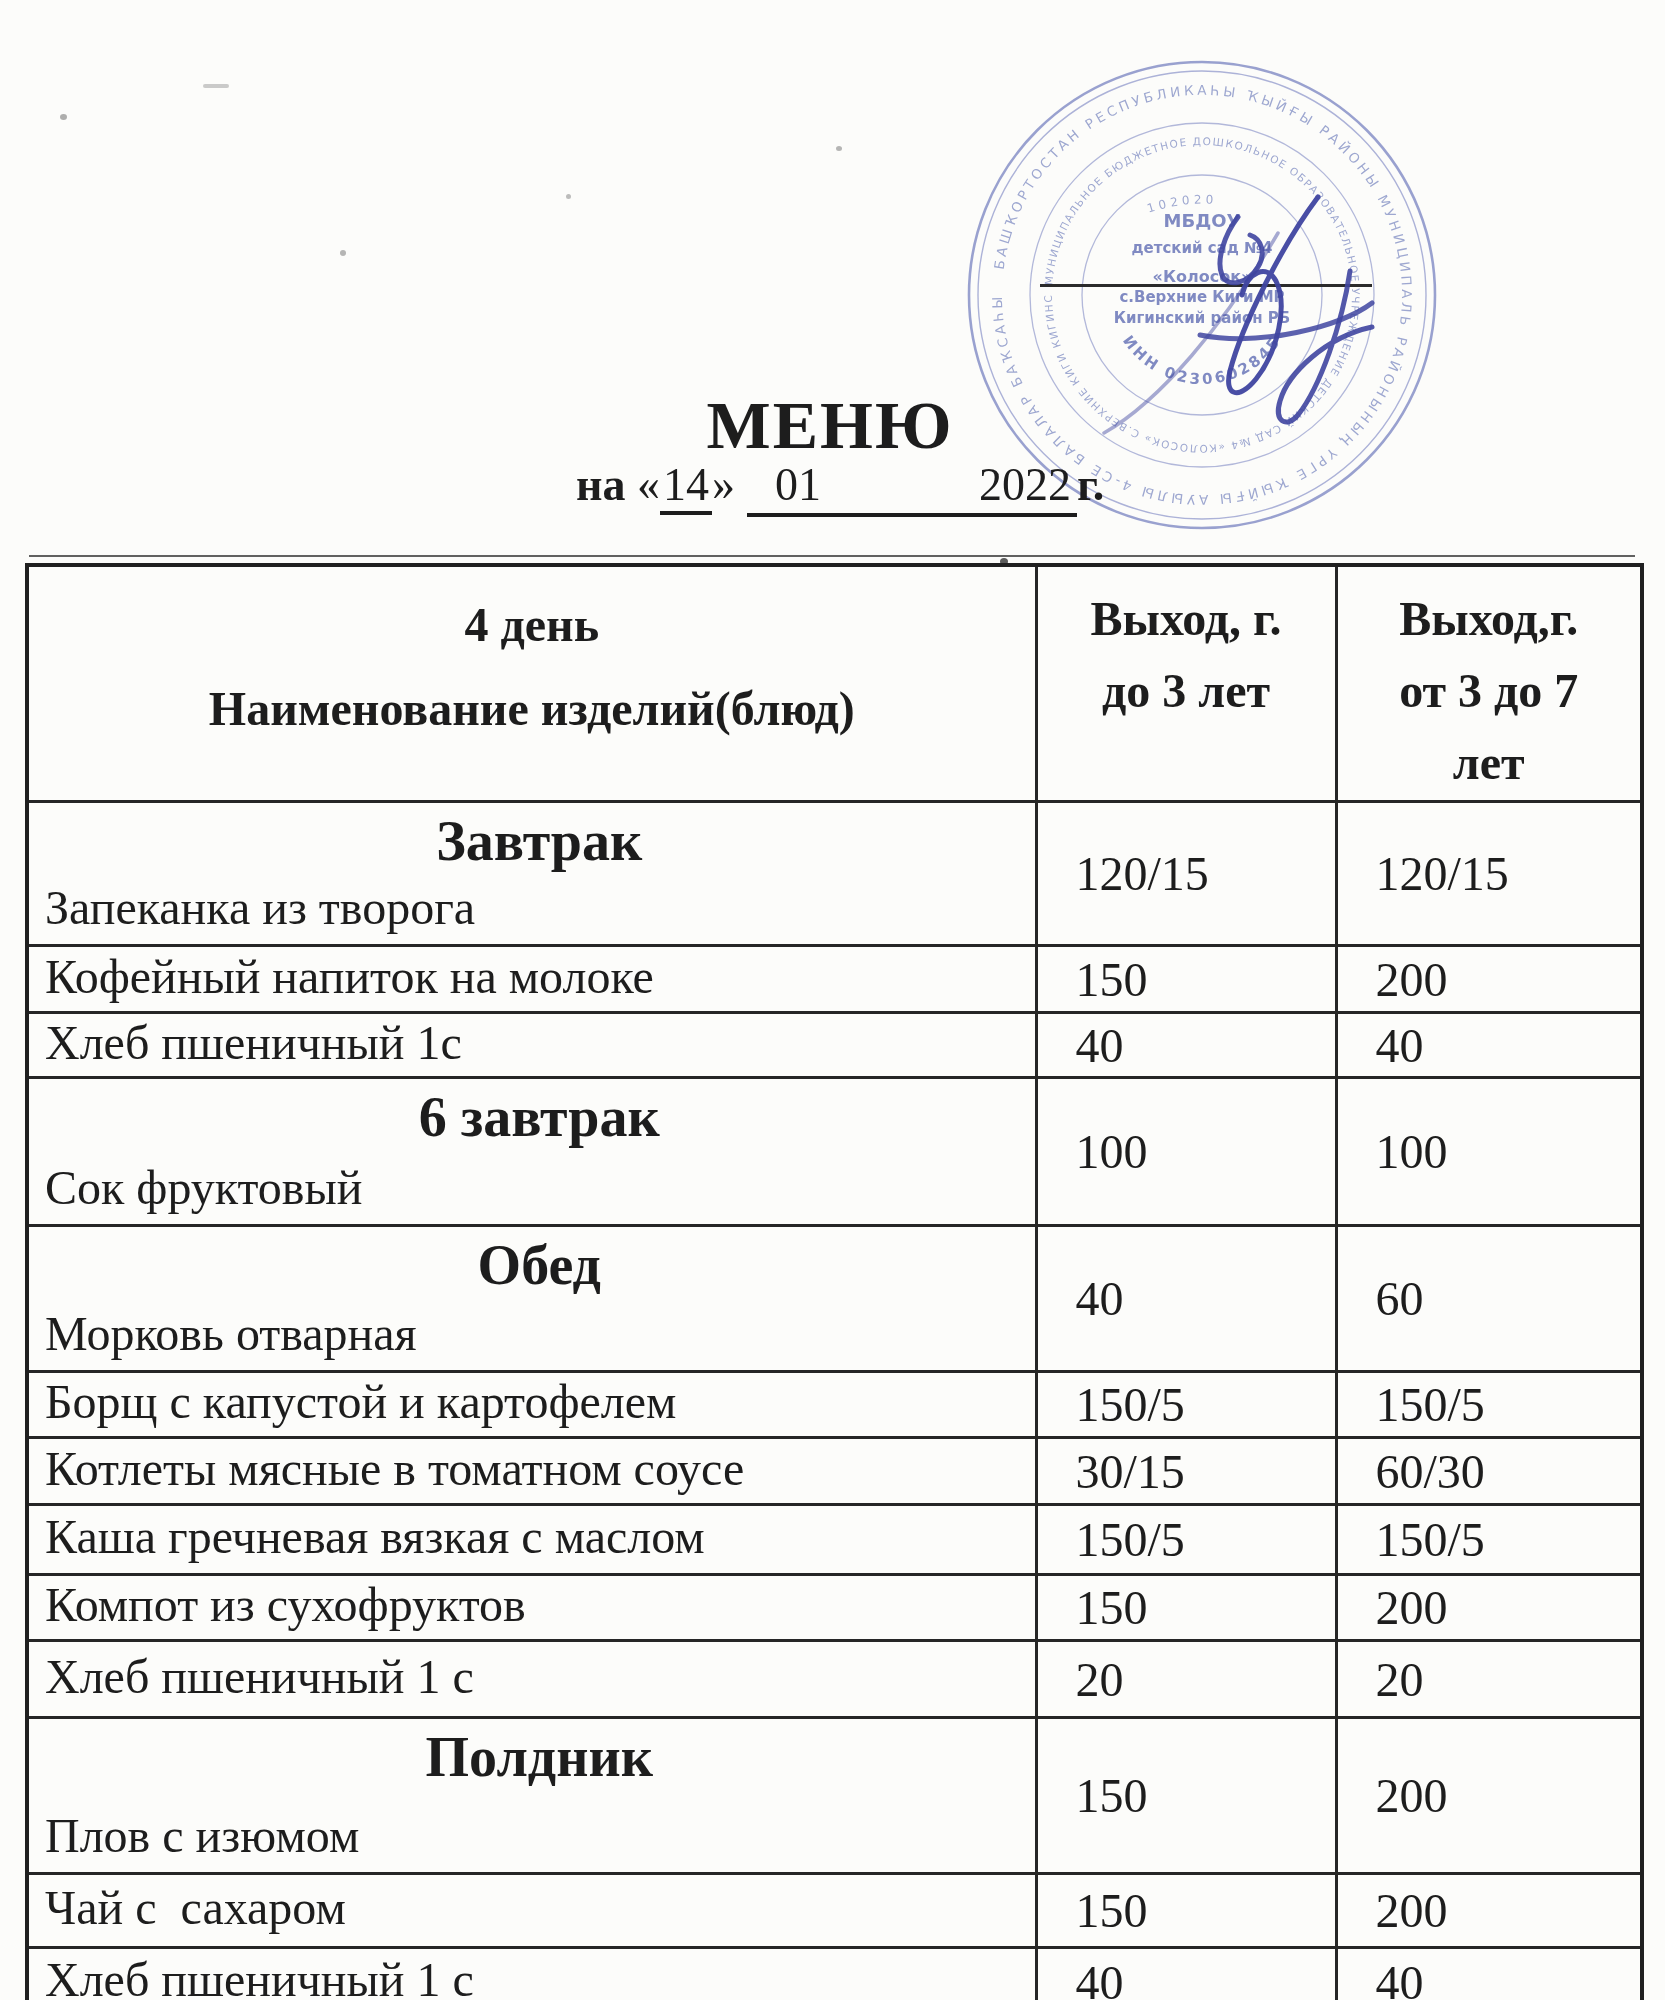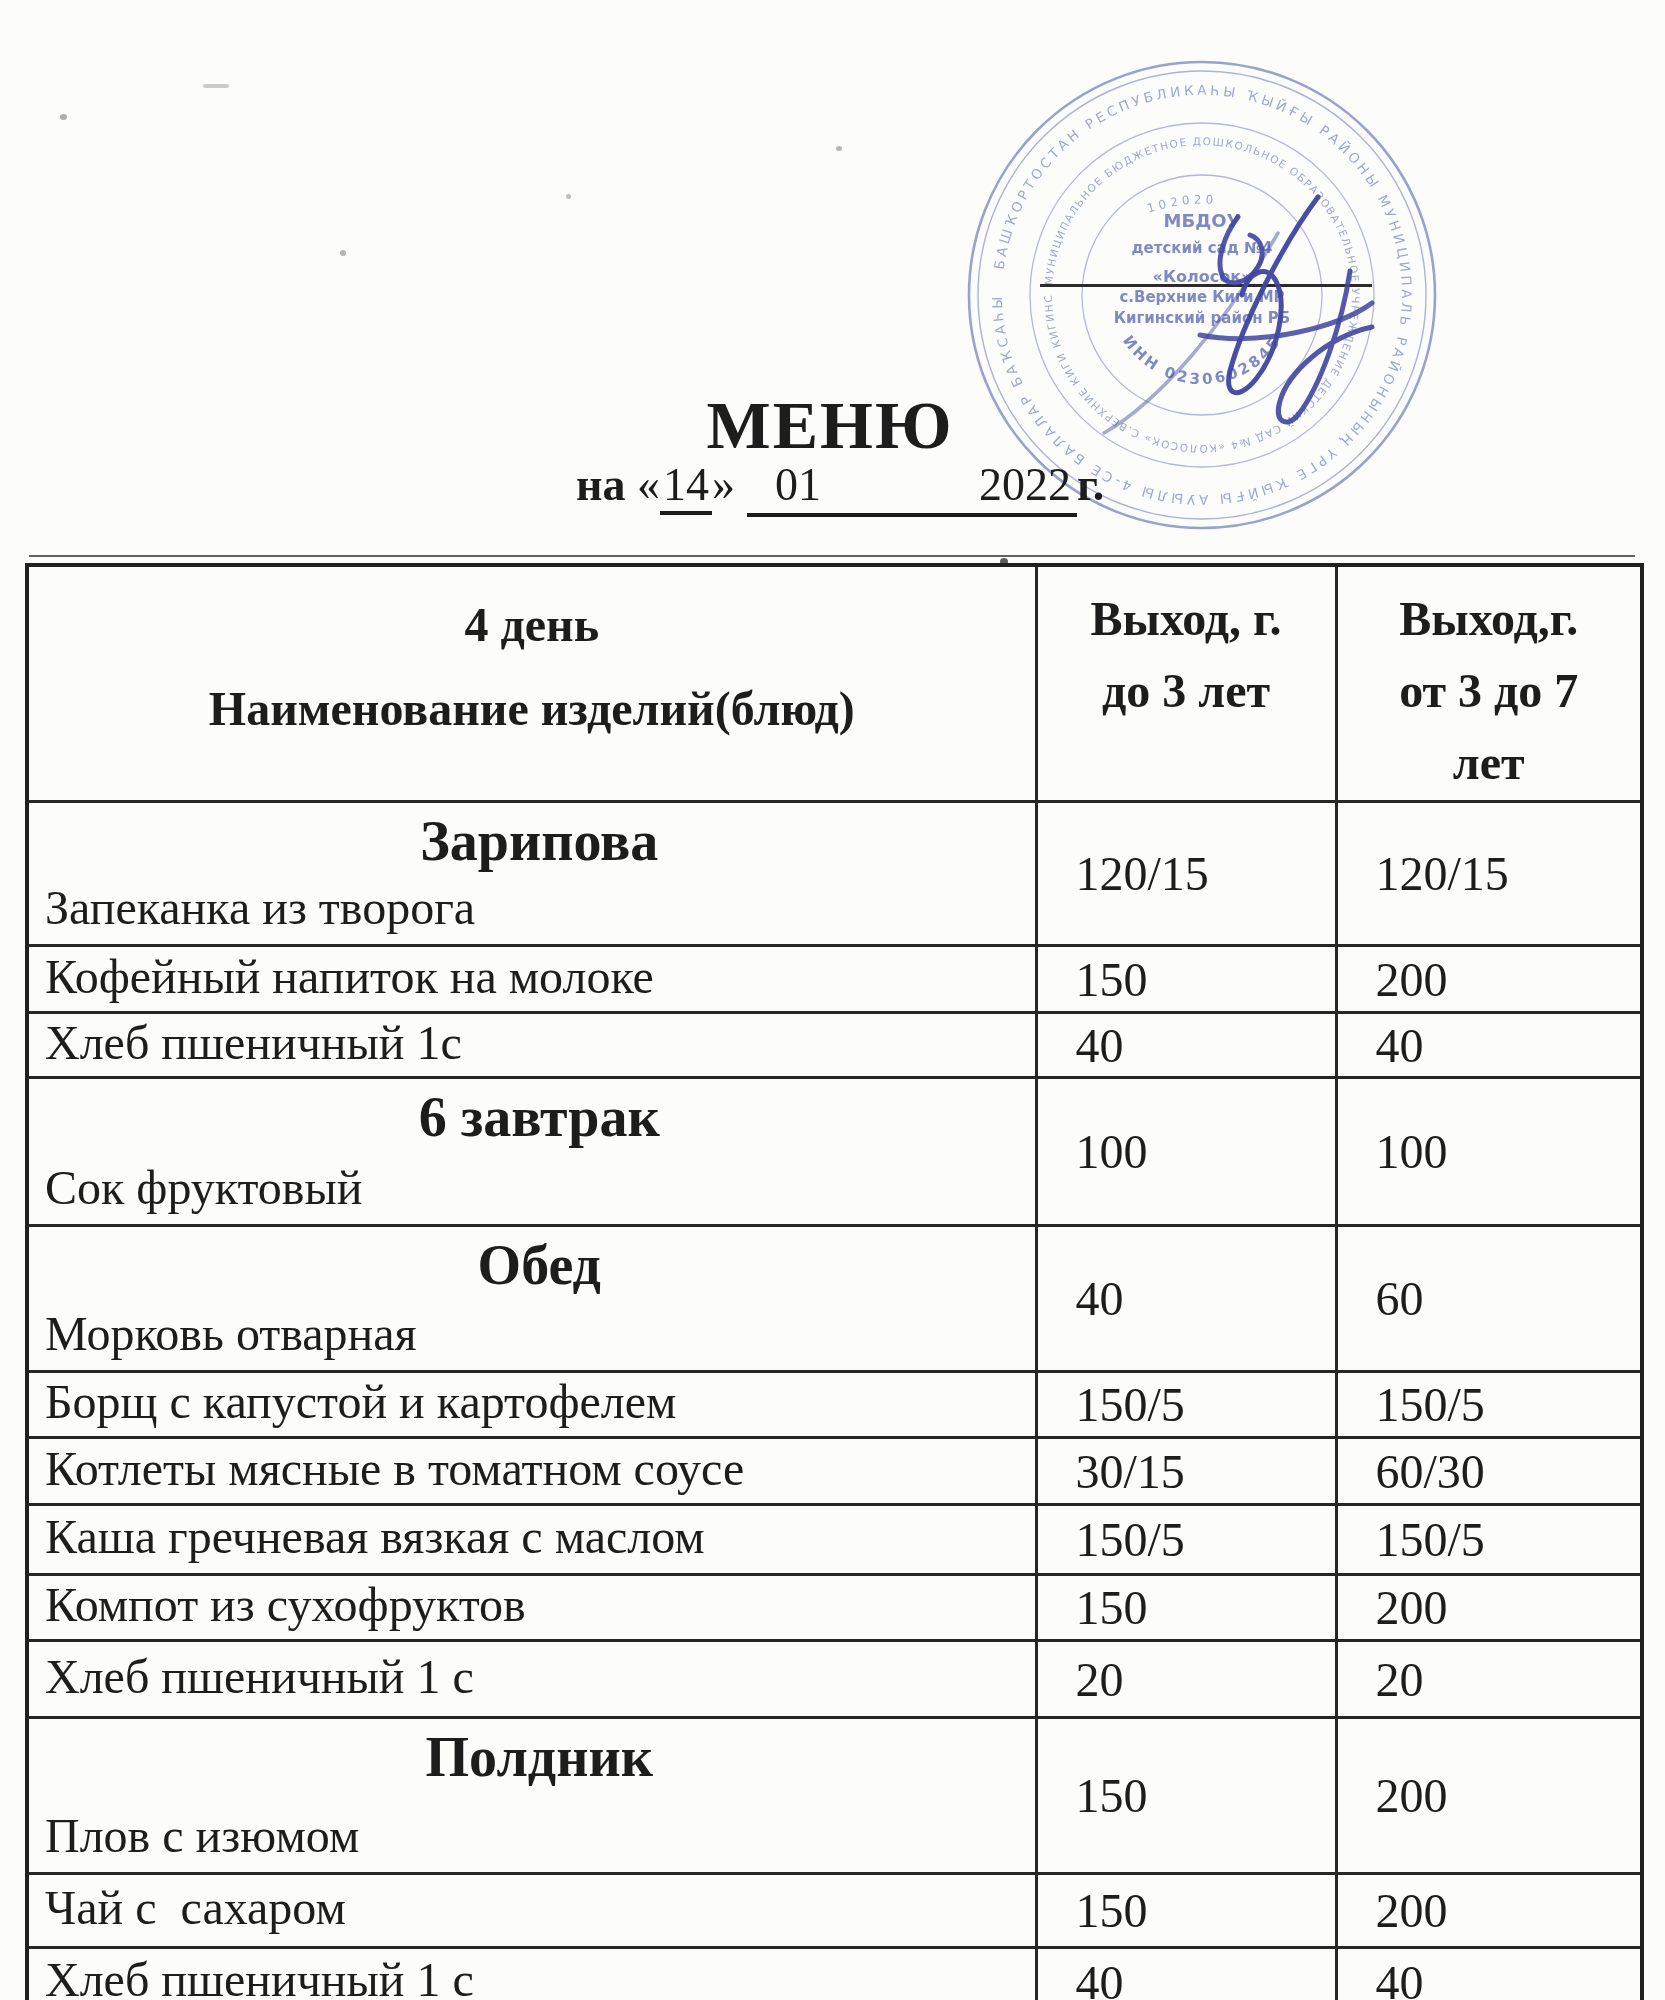--- a/index.html
+++ b/index.html
@@ -160,21 +160,21 @@
           </th>
           <th class="hc">
             <div class="hl">Выход,г.</div>
             <div class="hl">от 3 до 7</div>
             <div class="hl">лет</div>
           </th>
         </tr>
       <tr style="height: 144px;">
             <td class="c-name">
               <div class="secwrap" style="height: 128px;">
-                <div class="sec">Зарипова</div>
+                <div class="sec">Завтрак</div>
                 <div class="dish">Запеканка из творога</div>
               </div>
             </td>
             <td class="c-val">120/15</td>
             <td class="c-val">120/15</td>
           </tr>
           <tr style="height: 67px;">
             <td class="c-name">
               <div class="dish">Кофейный напиток на молоке</div>
             </td>

